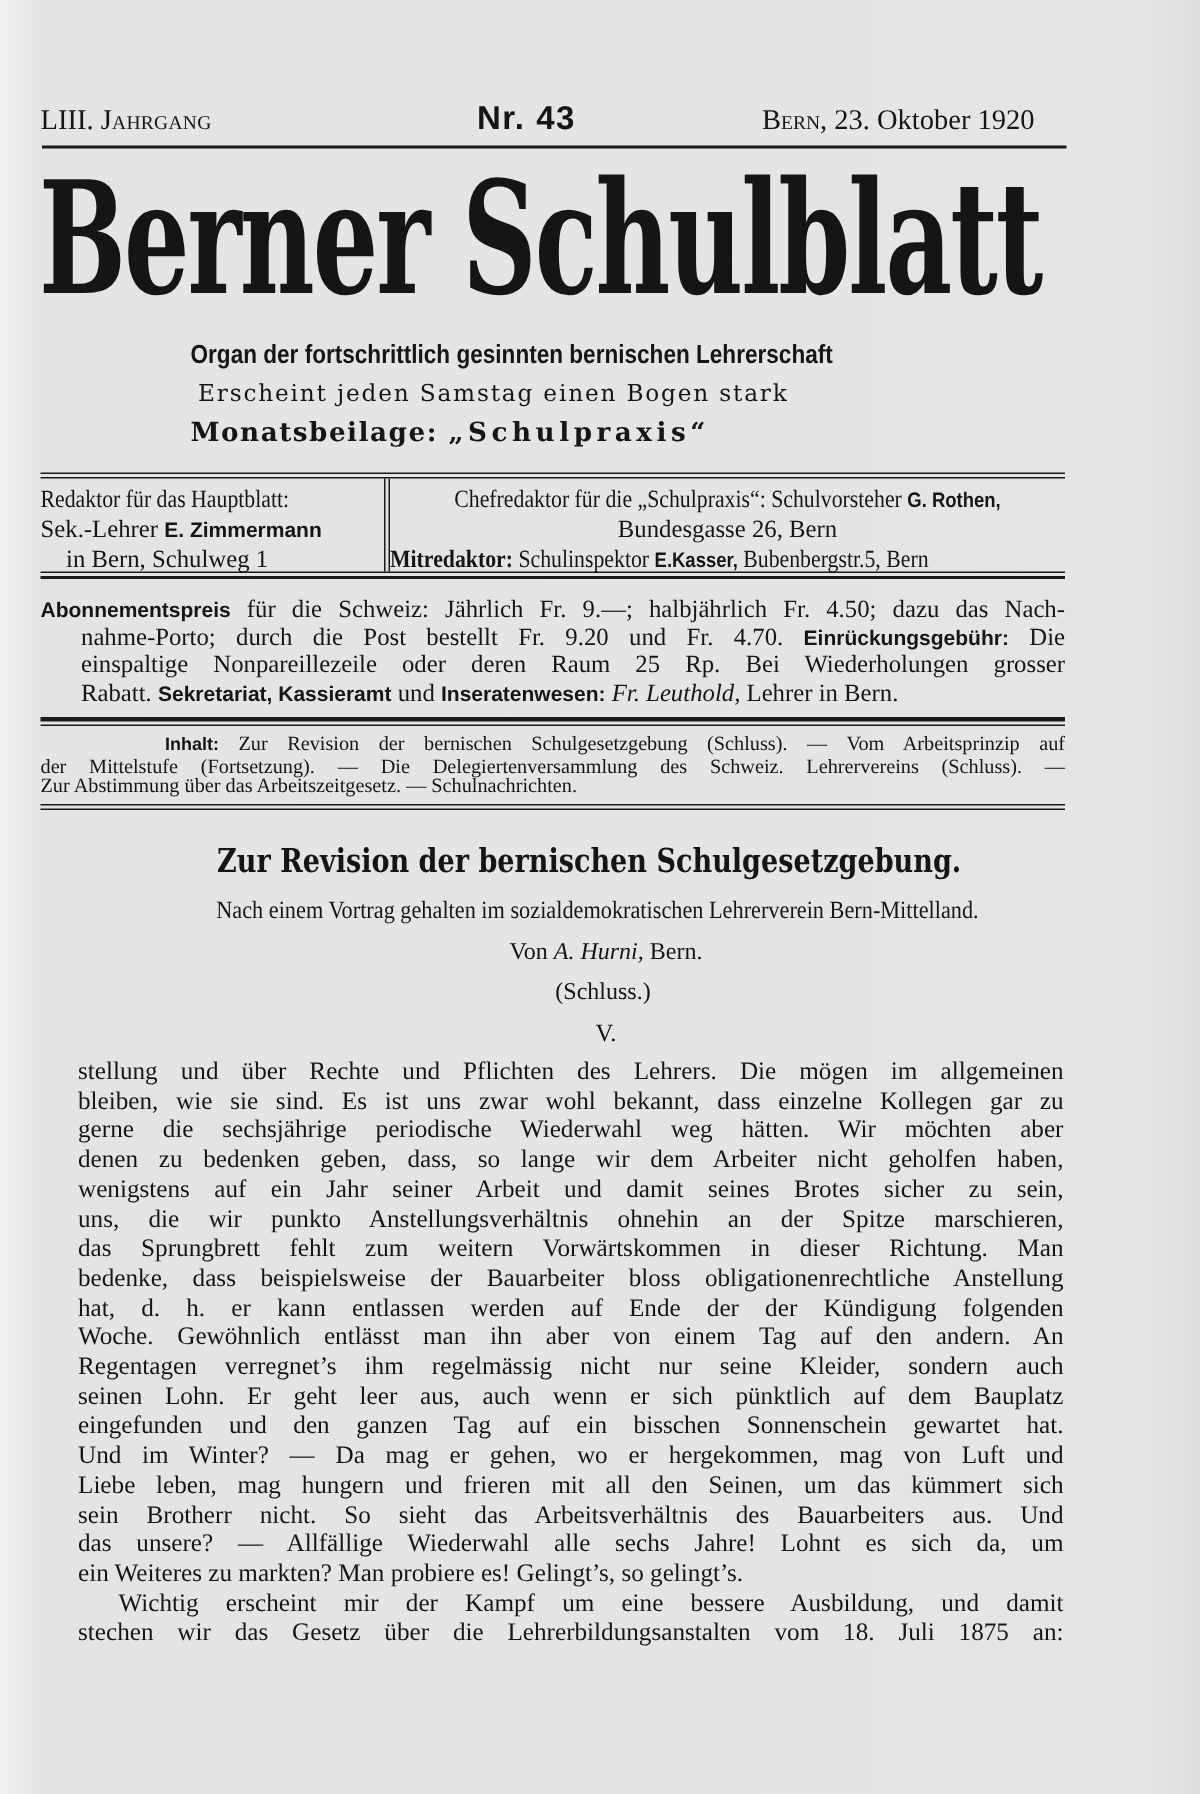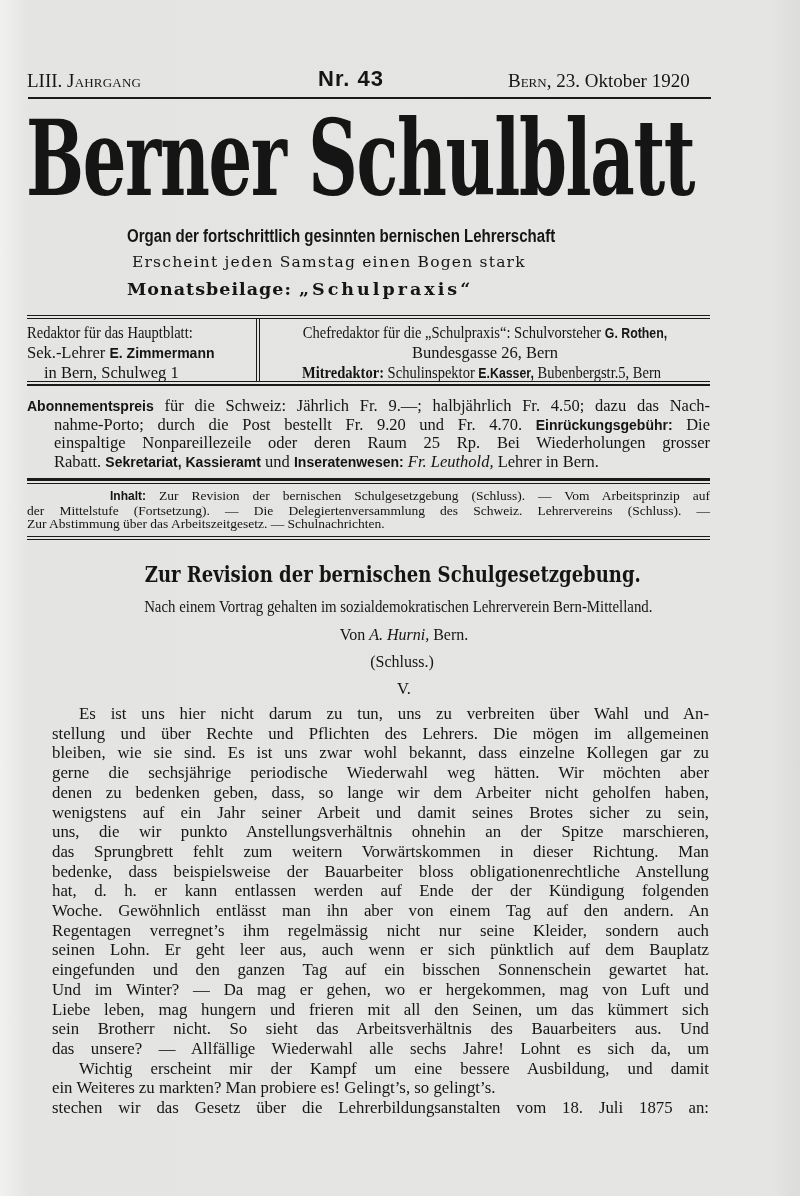--- a/index.html
+++ b/index.html
@@ -96,21 +96,21 @@
       width: 222px;
     }
     .ed-left .line { display: block; }
     .ed-left .l3 { padding-left: 17px; }
     .ed-right {
       left: 260px; top: 323px;
       width: 450px;
       text-align: center;
     }
     .ed-right .line { display: block; }
-    .ed-right .l3 { text-align: right; }
+    .ed-right .l3 { text-align: left; }
     .sans-b {
       font-family: "Liberation Sans", sans-serif;
       font-weight: bold;
       font-size: 14px;
     }
     .cond {
       display: inline-block;
       transform: scaleX(0.88);
       transform-origin: left center;
     }
@@ -257,36 +257,35 @@
 
   <div class="abs art-title">Zur Revision der bernischen Schulgesetzgebung.</div>
   <div class="abs art-sub">Nach einem Vortrag gehalten im sozialdemokratischen Lehrerverein Bern-Mittelland.</div>
   <div class="abs art-author">
     <span>Von</span> <i>A. Hurni,</i> <span>Bern.</span>
   </div>
   <div class="abs art-part">(Schluss.)</div>
   <div class="abs art-sec">V.</div>
 
   <div class="abs body-text">
-    <span class="line ind">Es ist uns hier nicht darum zu tun, uns zu verbreiten über Wahl und An-</span>
     <span class="line">stellung und über Rechte und Pflichten des Lehrers. Die mögen im allgemeinen</span>
     <span class="line">bleiben, wie sie sind. Es ist uns zwar wohl bekannt, dass einzelne Kollegen gar zu</span>
     <span class="line">gerne die sechsjährige periodische Wiederwahl weg hätten. Wir möchten aber</span>
     <span class="line">denen zu bedenken geben, dass, so lange wir dem Arbeiter nicht geholfen haben,</span>
     <span class="line">wenigstens auf ein Jahr seiner Arbeit und damit seines Brotes sicher zu sein,</span>
     <span class="line">uns, die wir punkto Anstellungsverhältnis ohnehin an der Spitze marschieren,</span>
     <span class="line">das Sprungbrett fehlt zum weitern Vorwärtskommen in dieser Richtung. Man</span>
     <span class="line">bedenke, dass beispielsweise der Bauarbeiter bloss obligationenrechtliche Anstellung</span>
     <span class="line">hat, d. h. er kann entlassen werden auf Ende der der Kündigung folgenden</span>
     <span class="line">Woche. Gewöhnlich entlässt man ihn aber von einem Tag auf den andern. An</span>
     <span class="line">Regentagen verregnet’s ihm regelmässig nicht nur seine Kleider, sondern auch</span>
     <span class="line">seinen Lohn. Er geht leer aus, auch wenn er sich pünktlich auf dem Bauplatz</span>
     <span class="line">eingefunden und den ganzen Tag auf ein bisschen Sonnenschein gewartet hat.</span>
     <span class="line">Und im Winter? — Da mag er gehen, wo er hergekommen, mag von Luft und</span>
     <span class="line">Liebe leben, mag hungern und frieren mit all den Seinen, um das kümmert sich</span>
     <span class="line">sein Brotherr nicht. So sieht das Arbeitsverhältnis des Bauarbeiters aus. Und</span>
     <span class="line">das unsere? — Allfällige Wiederwahl alle sechs Jahre! Lohnt es sich da, um</span>
+    <span class="line last">ein Weiteres zu markten? Man probiere es! Gelingt’s, so gelingt’s.</span>
     <span class="line ind">Wichtig erscheint mir der Kampf um eine bessere Ausbildung, und damit</span>
-    <span class="line last">ein Weiteres zu markten? Man probiere es! Gelingt’s, so gelingt’s.</span>
     <span class="line">stechen wir das Gesetz über die Lehrerbildungsanstalten vom 18. Juli 1875 an:</span>
   </div>
 
 </div>
 
 </body></html>

